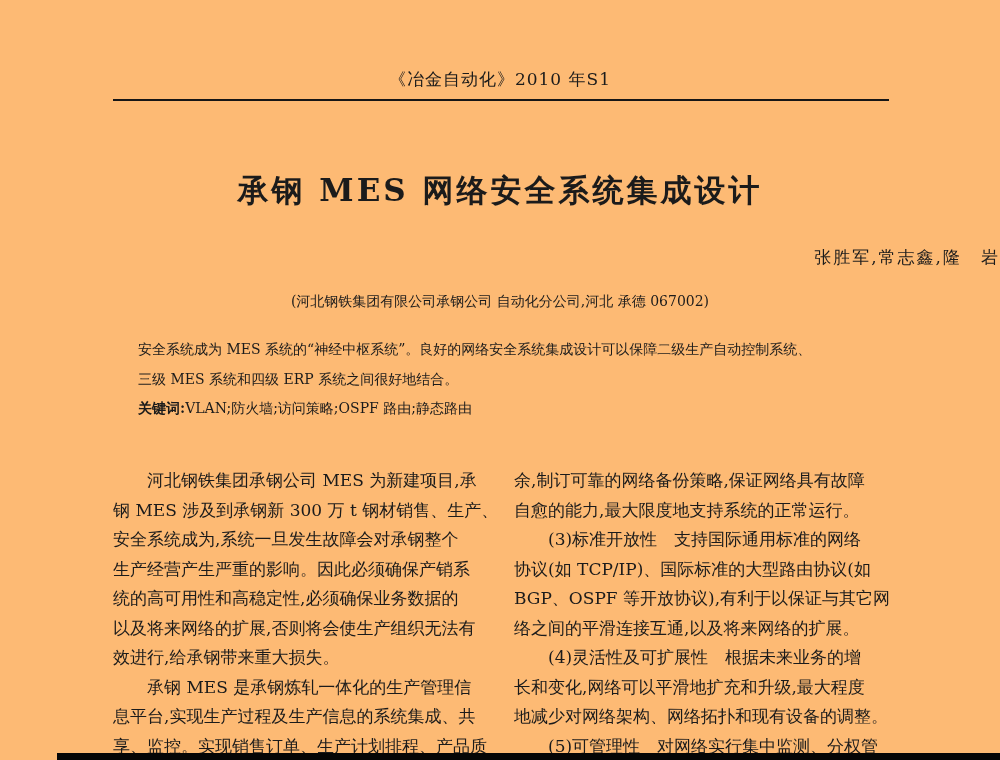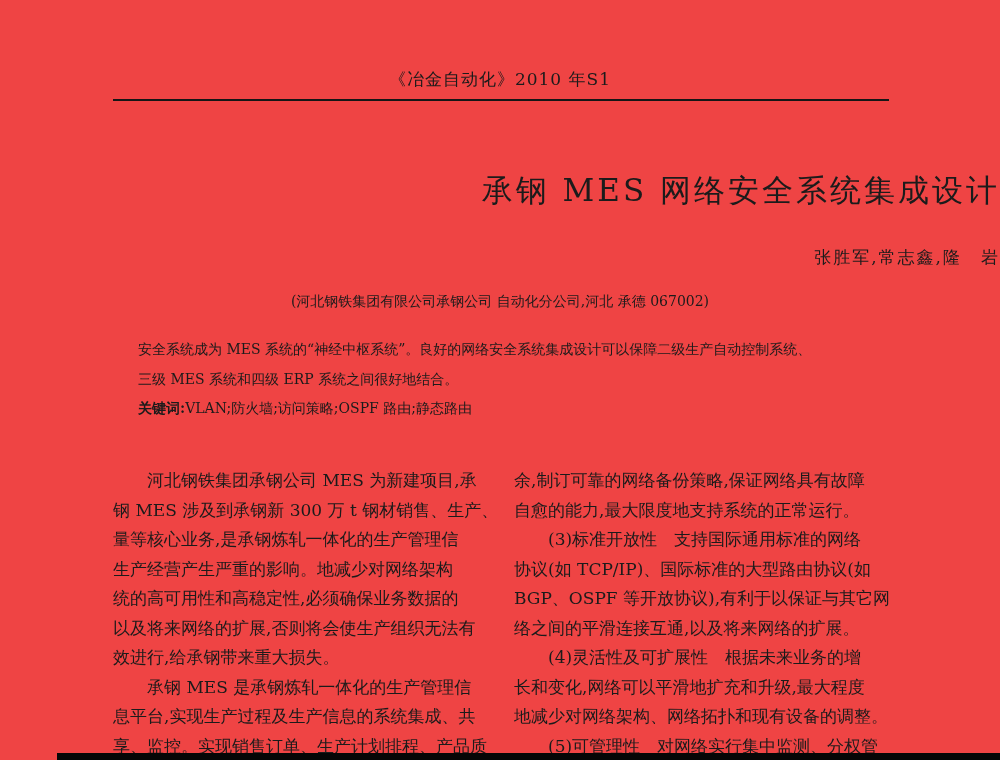--- a/index.html
+++ b/index.html
@@ -1,42 +1,42 @@
 <!DOCTYPE html>
 <html><head>
 <meta charset="utf-8">
 <style>
   html, body { margin: 0; padding: 0; background: #ffffff; }
   .page {
     position: relative;
     width: 1000px;
     height: 760px;
-    background: #ef4444;
+    background: #fdba74;
     overflow: hidden;
     font-family: "DejaVu Serif", "Liberation Serif", serif;
     color: #1b1b1b;
   }
   .journal-header {
     position: absolute;
     top: 68px; left: 0; width: 100%;
     text-align: center;
     font-size: 17px;
     letter-spacing: 1px;
   }
   .header-rule {
     position: absolute;
     top: 99px; left: 113px; width: 776px; height: 2px;
     background: #161616;
   }
   .paper-title {
     position: absolute;
     top: 170px; left: 0; width: 100%;
-    text-align: right;
+    text-align: center;
     font-size: 31px;
-    font-weight: normal;
+    font-weight: bold;
     letter-spacing: 3px;
   }
   .authors {
     position: absolute;
     top: 246px; left: 0; width: 100%;
     text-align: right;
     font-size: 17px;
     letter-spacing: 2px;
   }
   .affiliation {
@@ -92,22 +92,22 @@
       <span>三级 MES 系统和四级 ERP 系统之间很好地结合。</span>
     </div>
     <div class="text-line">
       <span class="lbl">关键词:</span><span>VLAN;防火墙;访问策略;OSPF 路由;静态路由</span>
     </div>
   </div>
 
   <div class="column left">
       <div class="text-line">　　河北钢铁集团承钢公司 MES 为新建项目,承</div>
       <div class="text-line">钢 MES 涉及到承钢新 300 万 t 钢材销售、生产、质</div>
-      <div class="text-line">量等核心业务,是承钢炼轧一体化的生产管理信</div>
-      <div class="text-line">生产经营产生严重的影响。地减少对网络架构</div>
+      <div class="text-line">安全系统成为,系统一旦发生故障会对承钢整个</div>
+      <div class="text-line">生产经营产生严重的影响。因此必须确保产销系</div>
       <div class="text-line">统的高可用性和高稳定性,必须确保业务数据的</div>
       <div class="text-line">以及将来网络的扩展,否则将会使生产组织无法有</div>
       <div class="text-line">效进行,给承钢带来重大损失。</div>
       <div class="text-line">　　承钢 MES 是承钢炼轧一体化的生产管理信</div>
       <div class="text-line">息平台,实现生产过程及生产信息的系统集成、共</div>
       <div class="text-line">享、监控。实现销售订单、生产计划排程、产品质</div>
     </div>
 
   <div class="column right">
       <div class="text-line">余,制订可靠的网络备份策略,保证网络具有故障</div>

